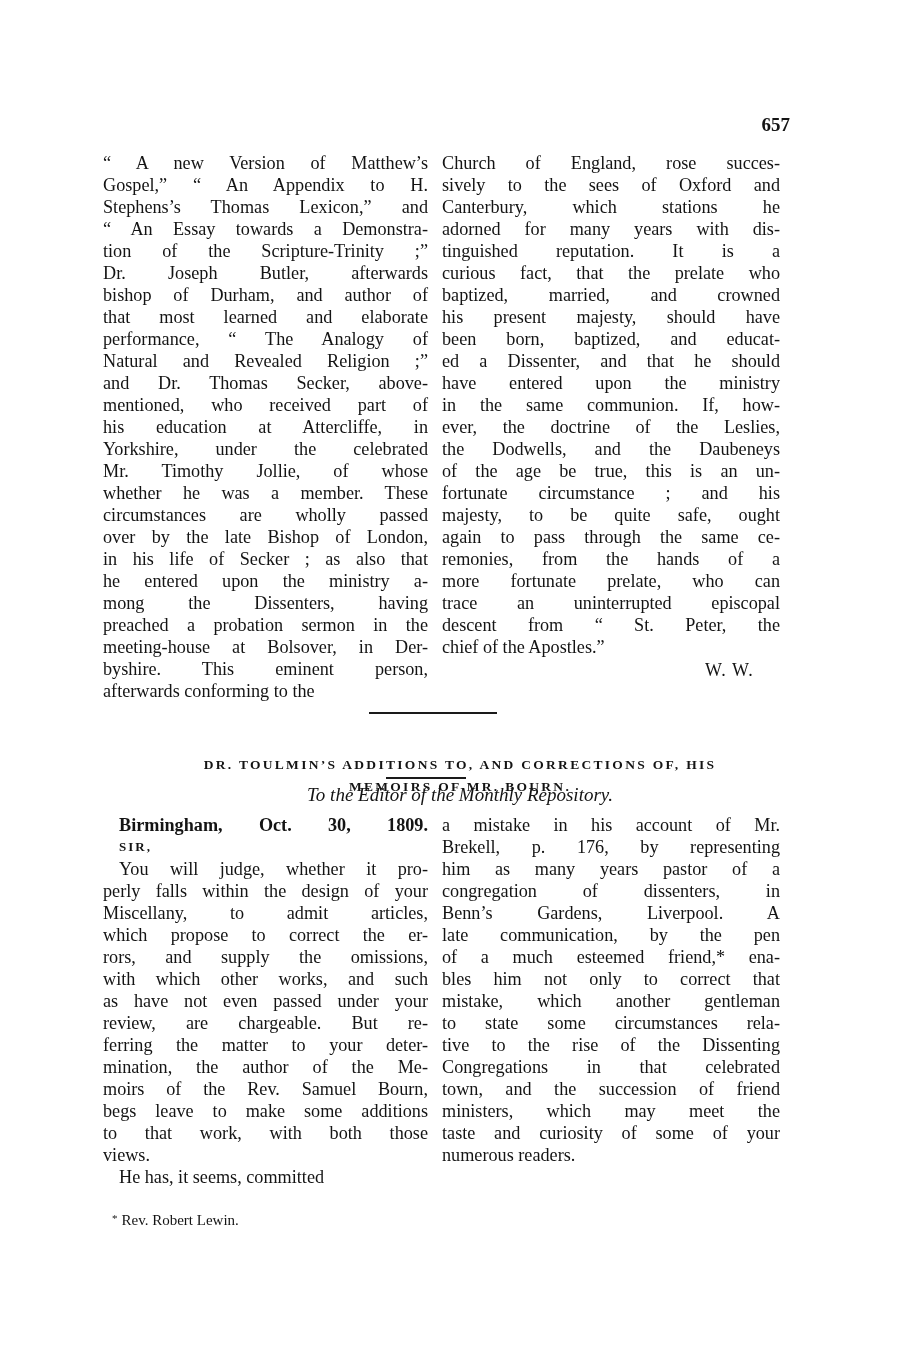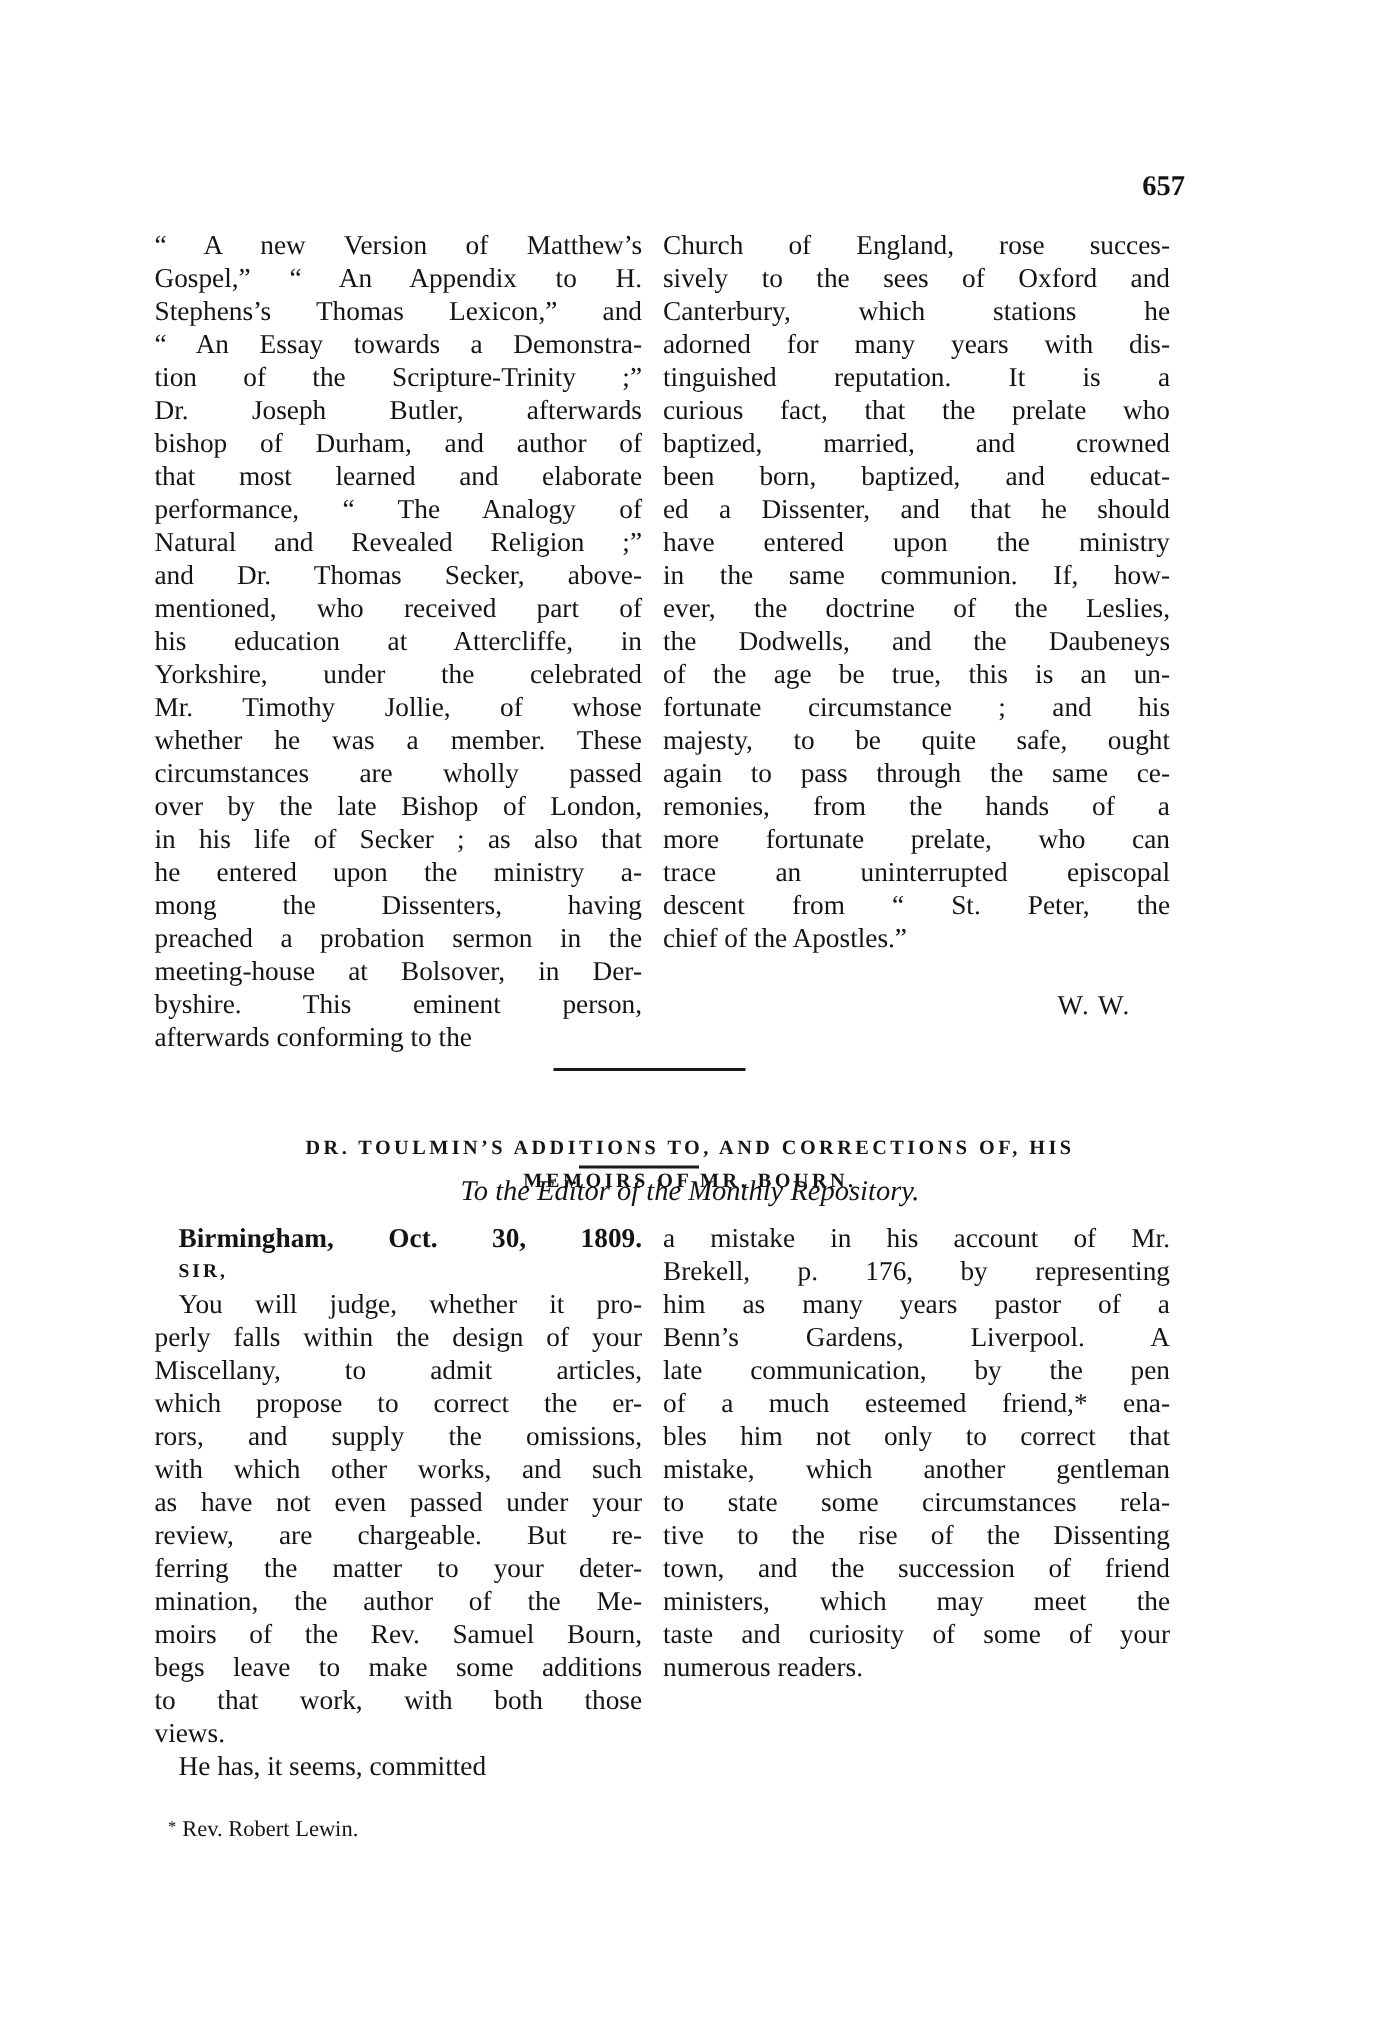--- a/index.html
+++ b/index.html
@@ -79,20 +79,21 @@
       <span class="ln last">afterwards conforming to the</span>
     </div>
   <div class="col col-right-top" id="col-rt">
       <span class="ln">Church of England, rose succes-</span>
       <span class="ln">sively to the sees of Oxford and</span>
       <span class="ln">Canterbury, which stations he</span>
       <span class="ln">adorned for many years with dis-</span>
       <span class="ln">tinguished reputation. It is a</span>
       <span class="ln">curious fact, that the prelate who</span>
       <span class="ln">baptized, married, and crowned</span>
+      <span class="ln">his present majesty, should have</span>
       <span class="ln">been born, baptized, and educat-</span>
       <span class="ln">ed a Dissenter, and that he should</span>
       <span class="ln">have entered upon the ministry</span>
       <span class="ln">in the same communion. If, how-</span>
       <span class="ln">ever, the doctrine of the Leslies,</span>
       <span class="ln">the Dodwells, and the Daubeneys</span>
       <span class="ln">of the age be true, this is an un-</span>
       <span class="ln">fortunate circumstance ; and his</span>
       <span class="ln">majesty, to be quite safe, ought</span>
       <span class="ln">again to pass through the same ce-</span>
@@ -132,27 +133,29 @@
         <span class="ln">begs leave to make some additions</span>
         <span class="ln">to that work, with both those</span>
         <span class="ln last">views.</span>
         <span class="ln last indent">He has, it seems, committed</span>
       </div>
   </div>
   <div class="col col-right-bottom" id="col-rb">
       <span class="ln">a mistake in his account of Mr.</span>
       <span class="ln">Brekell, p. 176, by representing</span>
       <span class="ln">him as many years pastor of a</span>
+      <span class="ln">congregation of dissenters, in</span>
       <span class="ln">Benn’s Gardens, Liverpool. A</span>
       <span class="ln">late communication, by the pen</span>
       <span class="ln">of a much esteemed friend,* ena-</span>
       <span class="ln">bles him not only to correct that</span>
       <span class="ln">mistake, which another gentleman</span>
       <span class="ln">to state some circumstances rela-</span>
       <span class="ln">tive to the rise of the Dissenting</span>
+      <span class="ln">Congregations in that celebrated</span>
       <span class="ln">town, and the succession of friend</span>
       <span class="ln">ministers, which may meet the</span>
       <span class="ln">taste and curiosity of some of your</span>
       <span class="ln last">numerous readers.</span>
     </div>
 
   <div class="footnote">
     <span class="mark">*</span><span>Rev. Robert Lewin.</span>
   </div>
 </div>

